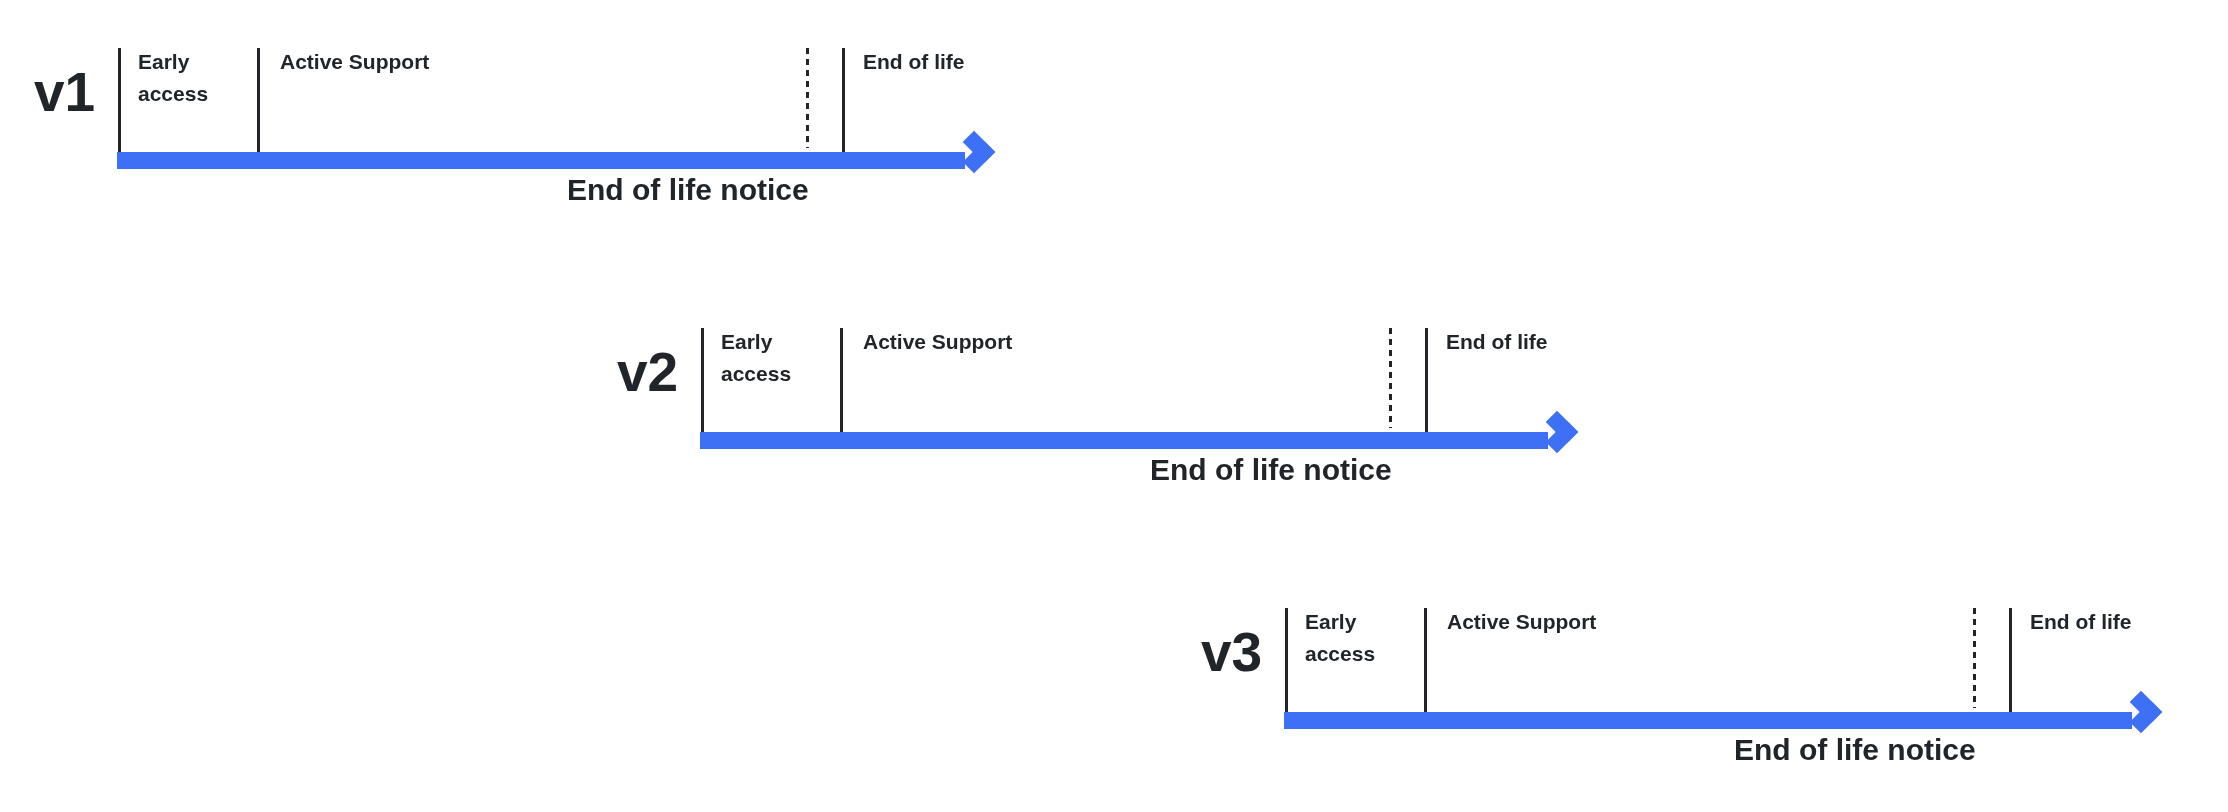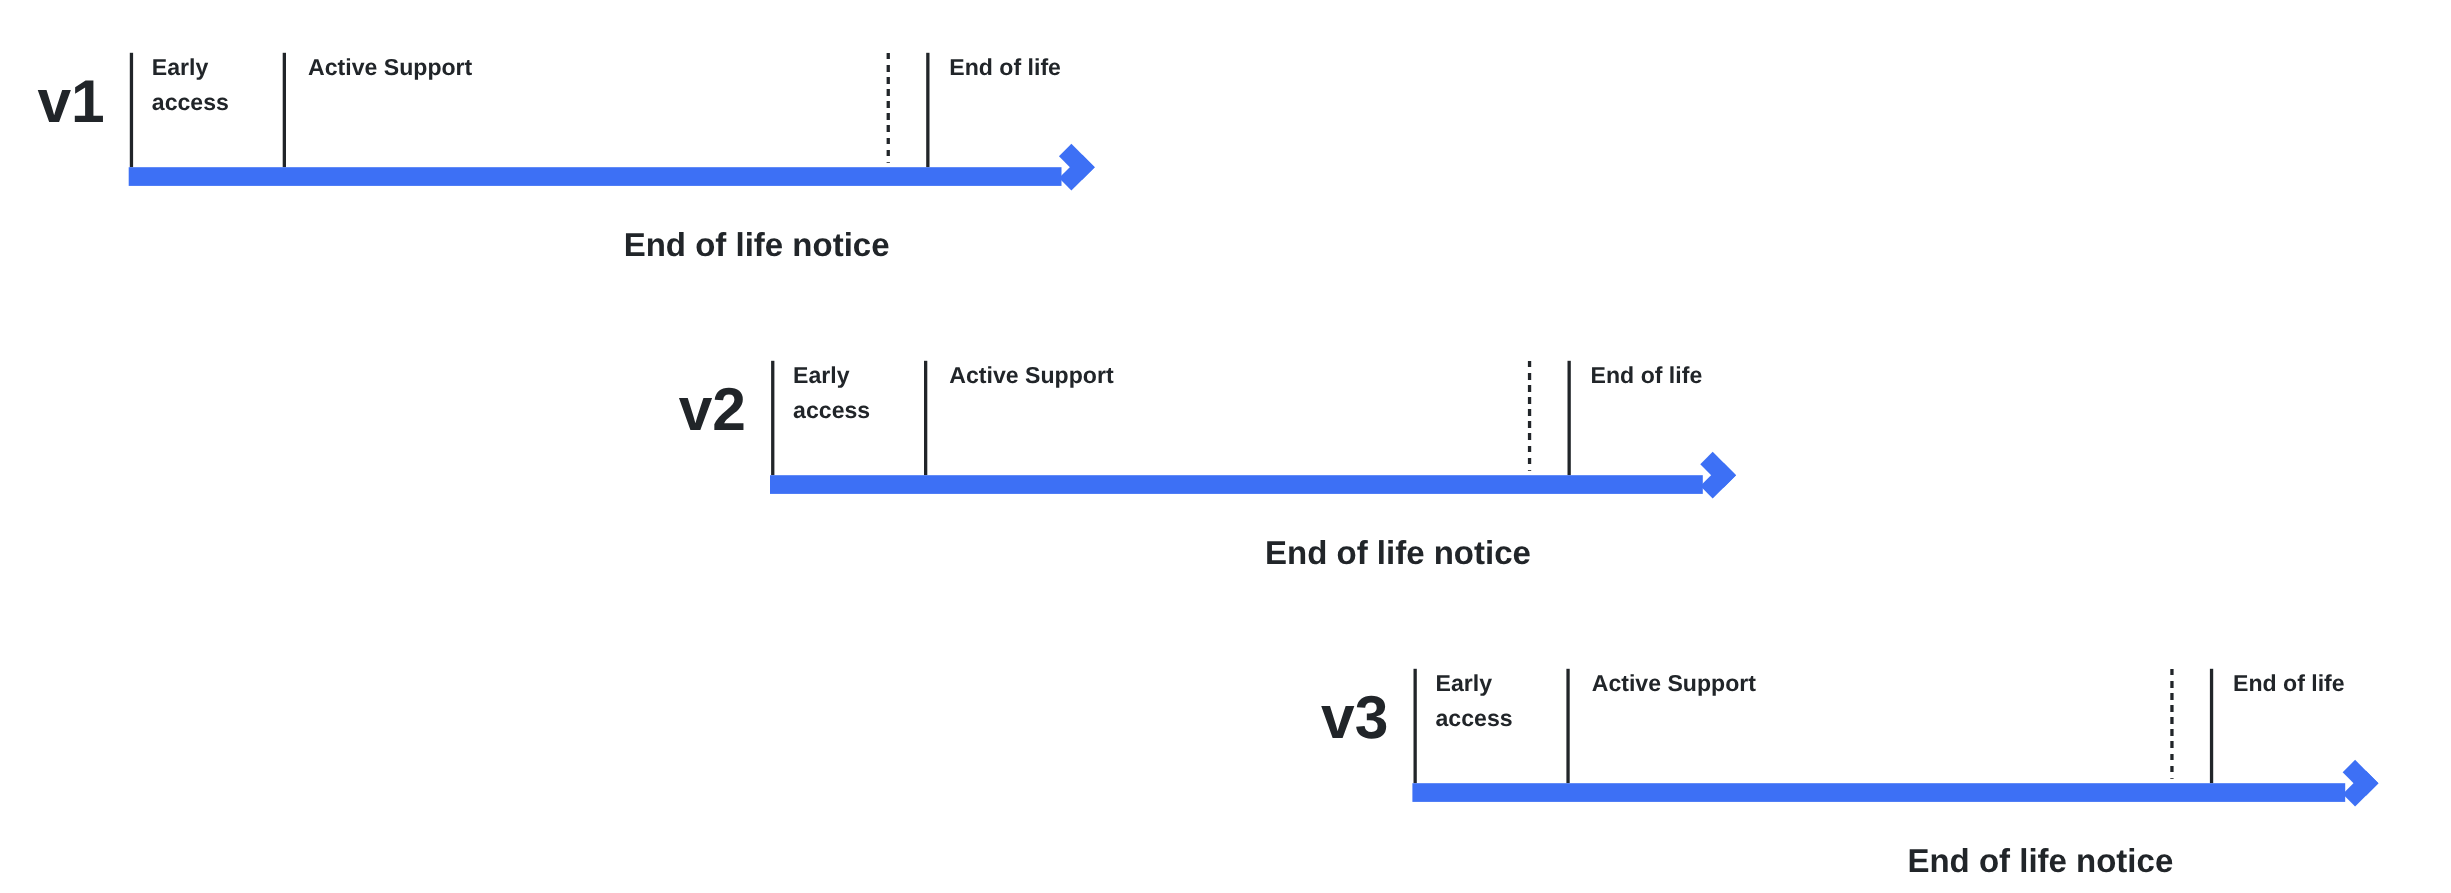--- a/index.html
+++ b/index.html
@@ -66,21 +66,20 @@
   .label-eol    { left: 744px; white-space: nowrap; }
   .label-notice {
     position: absolute;
     left: 448px;
     top: 126px;
     width: 240px;
     font-size: 30px;
     line-height: 32px;
     text-align: right;
     white-space: nowrap;
-    margin-top: 34px;
   }
   .arrow-shaft {
     position: absolute;
     left: -2px;
     top: 104px;
     width: 848px;
     height: 17px;
     background: var(--accent_blue);
   }
   .arrow-head {

